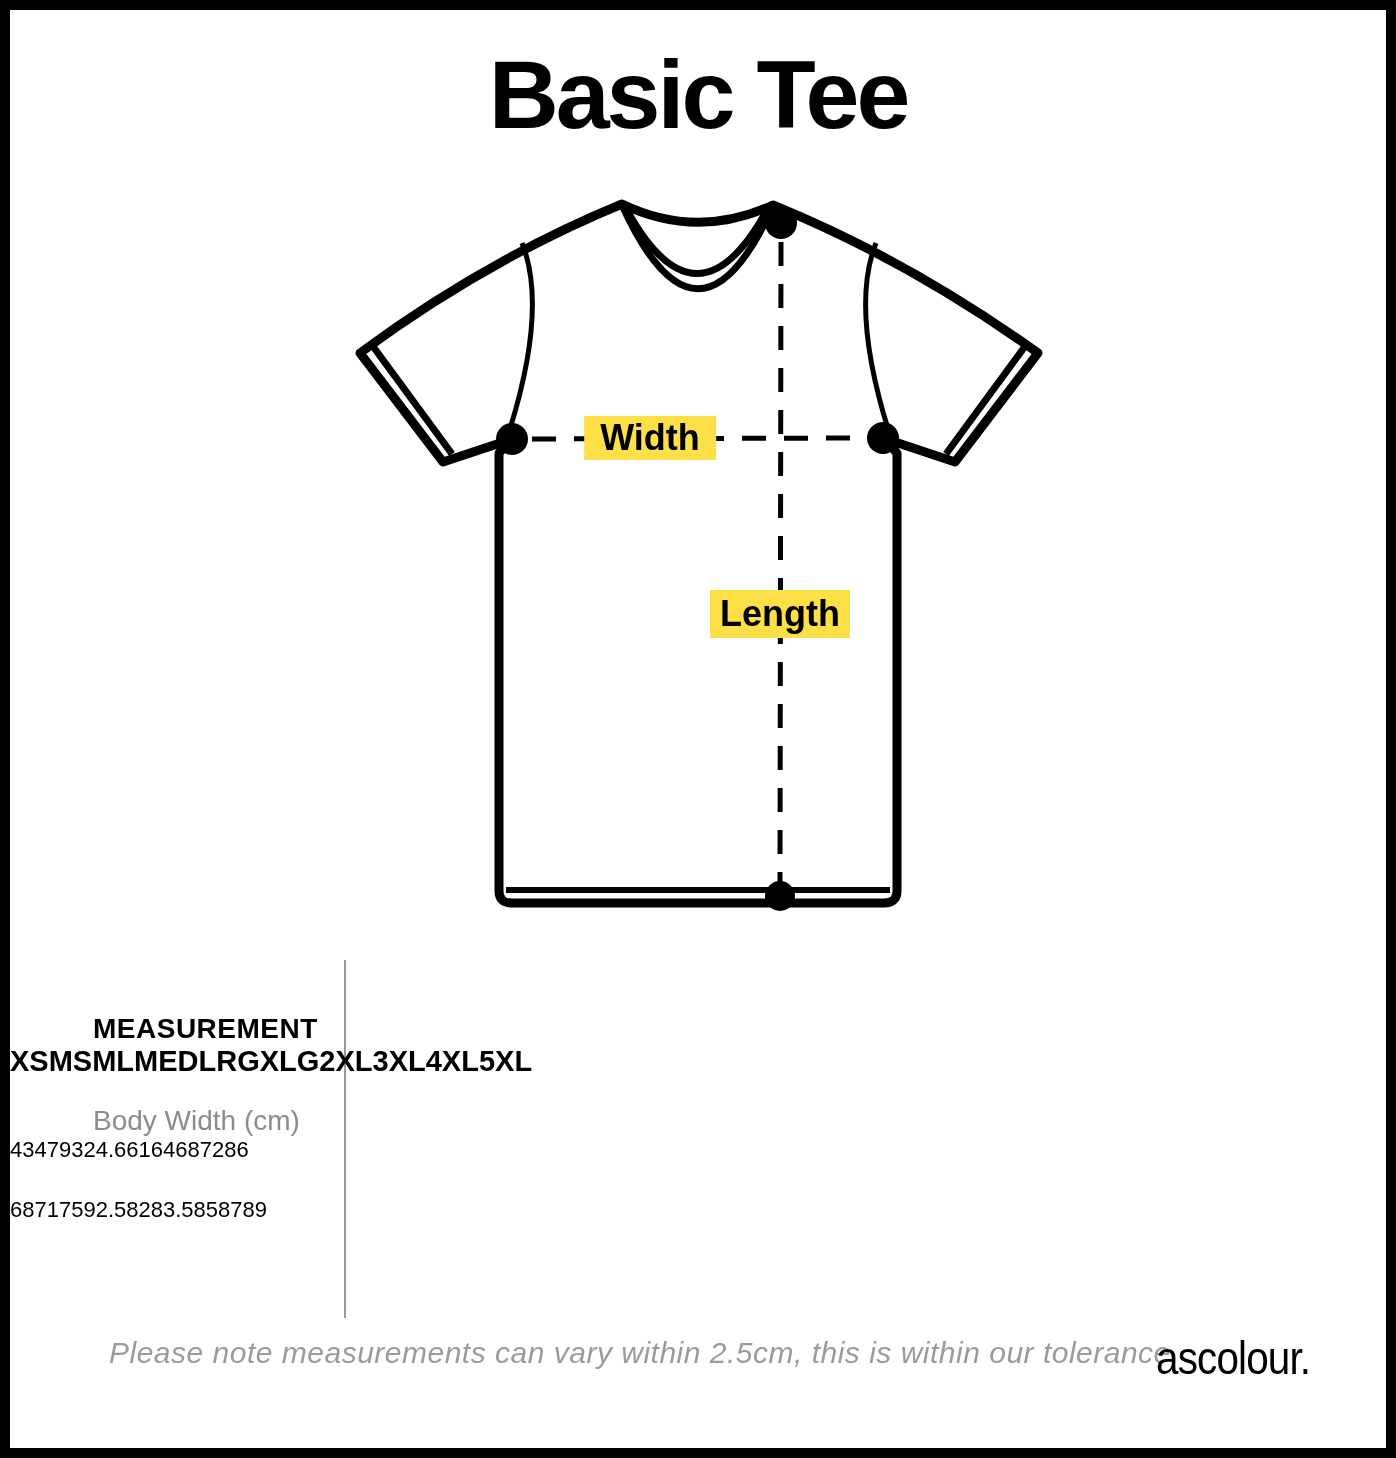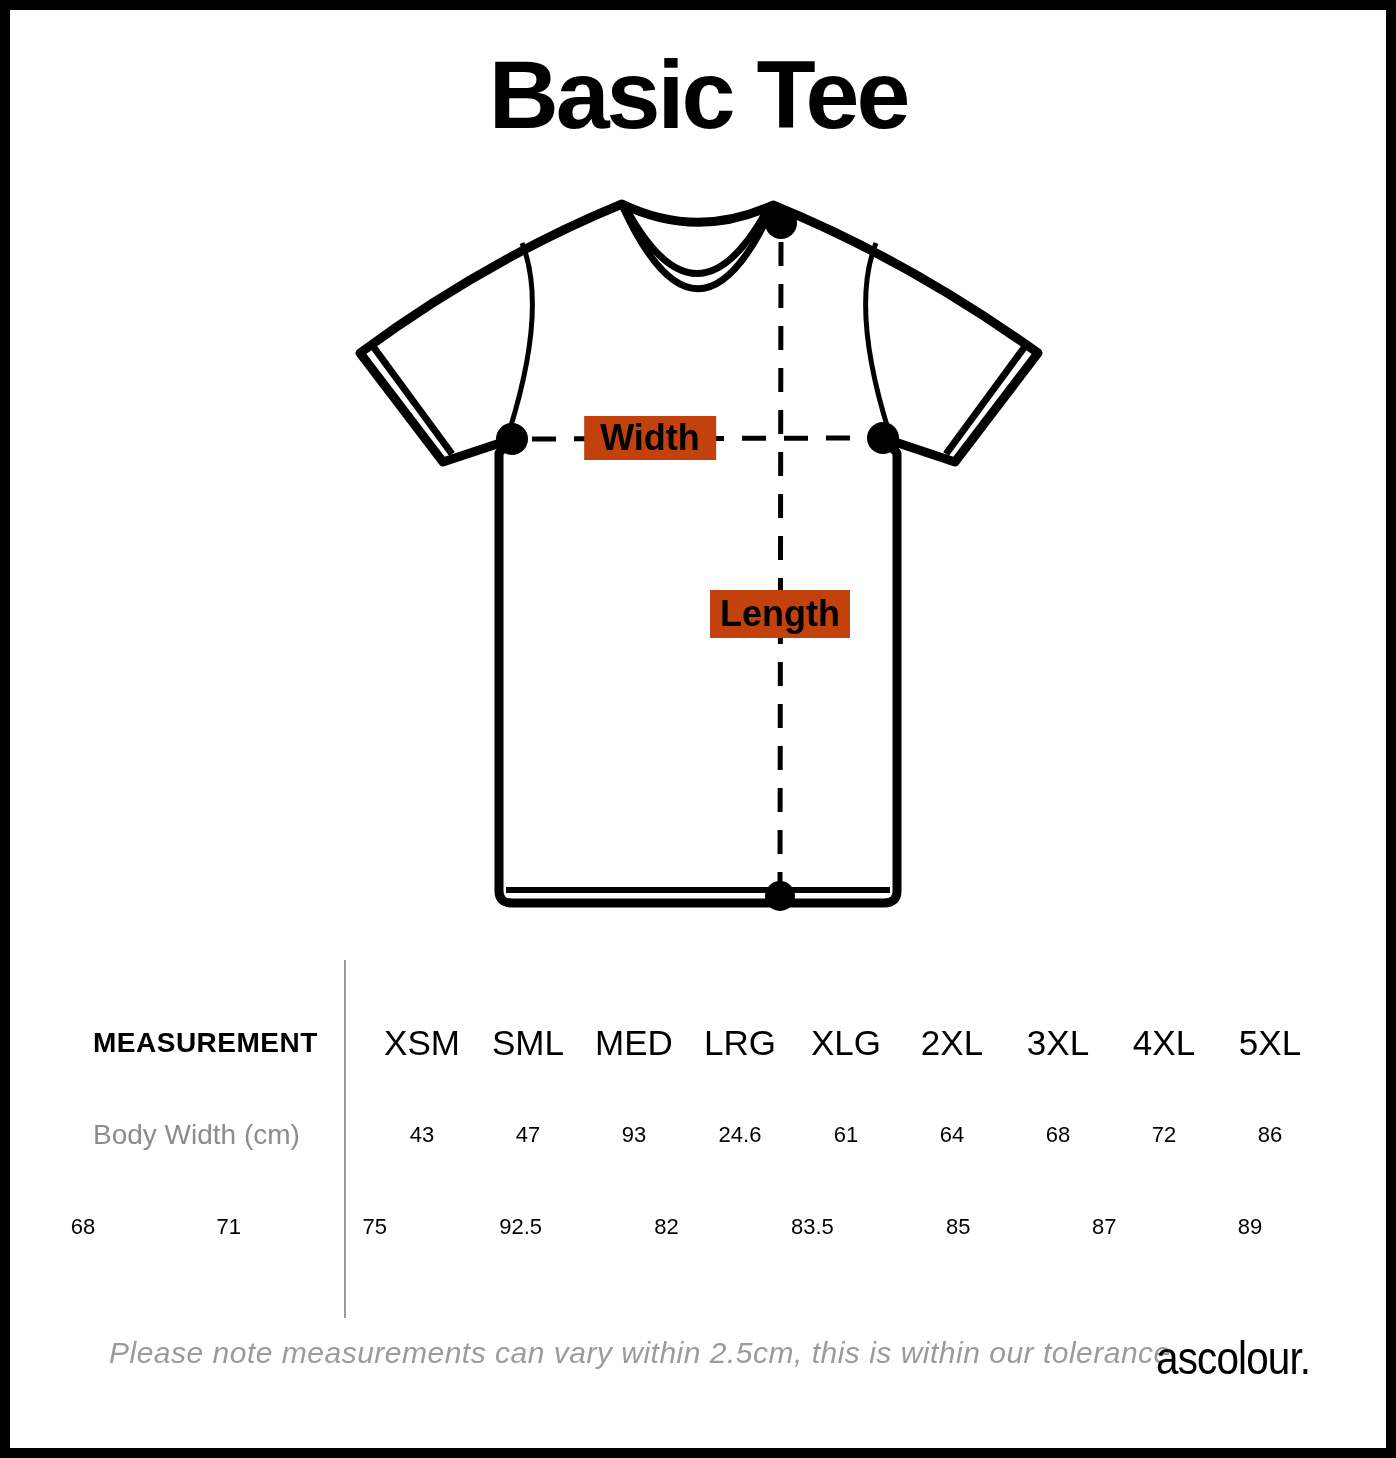--- a/index.html
+++ b/index.html
@@ -22,52 +22,52 @@
   }
   
   .diagram {
     position:absolute; left:320px; top:180px;
     width:740px; height:740px;
   }
   .diagram svg { position:absolute; left:0; top:0; }
   .dim-label {
     position:absolute;
     transform:translate(-50%,-50%);
-    background:#c2410c;
+    background:#fde047;
     font-size:36px; font-weight:bold;
     white-space:nowrap;
     line-height:1;
   }
   .dim-label.width  { left:320px; top:248px; padding:4px 16px; }
   .dim-label.length { left:450px; top:424px; padding:6px 10px;text-align:center; }
   
   .divider {
     position:absolute; left:334px; top:950px;
     width:2px; height:358px; background:#9a9a9a;
   }
   .trow {
     position:absolute; left:0; width:100%;
     height:60px;
-    display:flex; align-items:center;
+    display:flex; align-items:flex-start;flex-direction:column;
   }
   .trow .rlabel {
     flex:none; width:359px;
     padding-left:83px; box-sizing:border-box;
     font-size:28px;
   }
   .trow .cells {
     flex:1; display:flex; margin-right:63px;
   }
   .trow .cells span {
     flex:1; text-align:center;
     font-size:22px;
   }
   .trow.head { top:1003px; }
   .trow.head .rlabel { font-weight:bold; font-size:28px; letter-spacing:0.5px; }
-  .trow.head .cells span { font-weight:normal; font-size:35px; }
+  .trow.head .cells span { font-weight:bold; font-size:29px; }
   .trow.r1 { top:1095px; }
   .trow.r2 { top:1187px; }
   .trow.data .rlabel { color:#8c8c8c; }
   
   .note {
     position:absolute; left:99px; top:1326px;
     font-size:30px; font-style:italic; color:#9b9b9b;
     letter-spacing:0.5px;
   }
   .brand {

